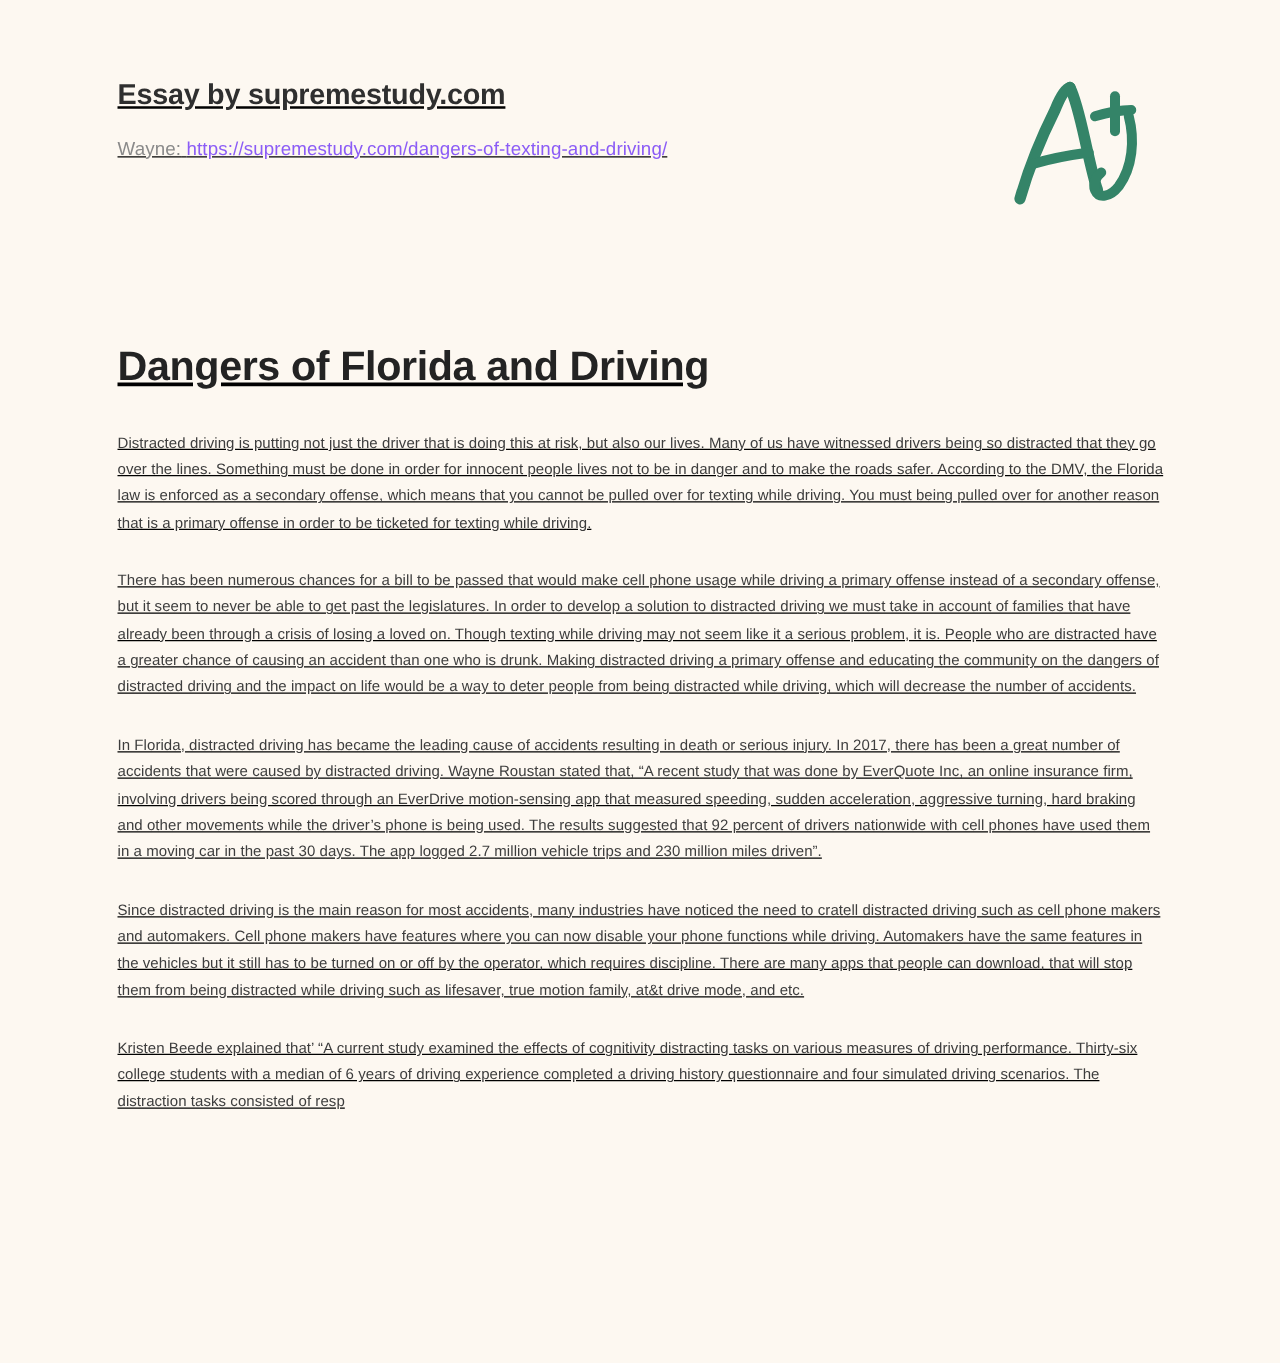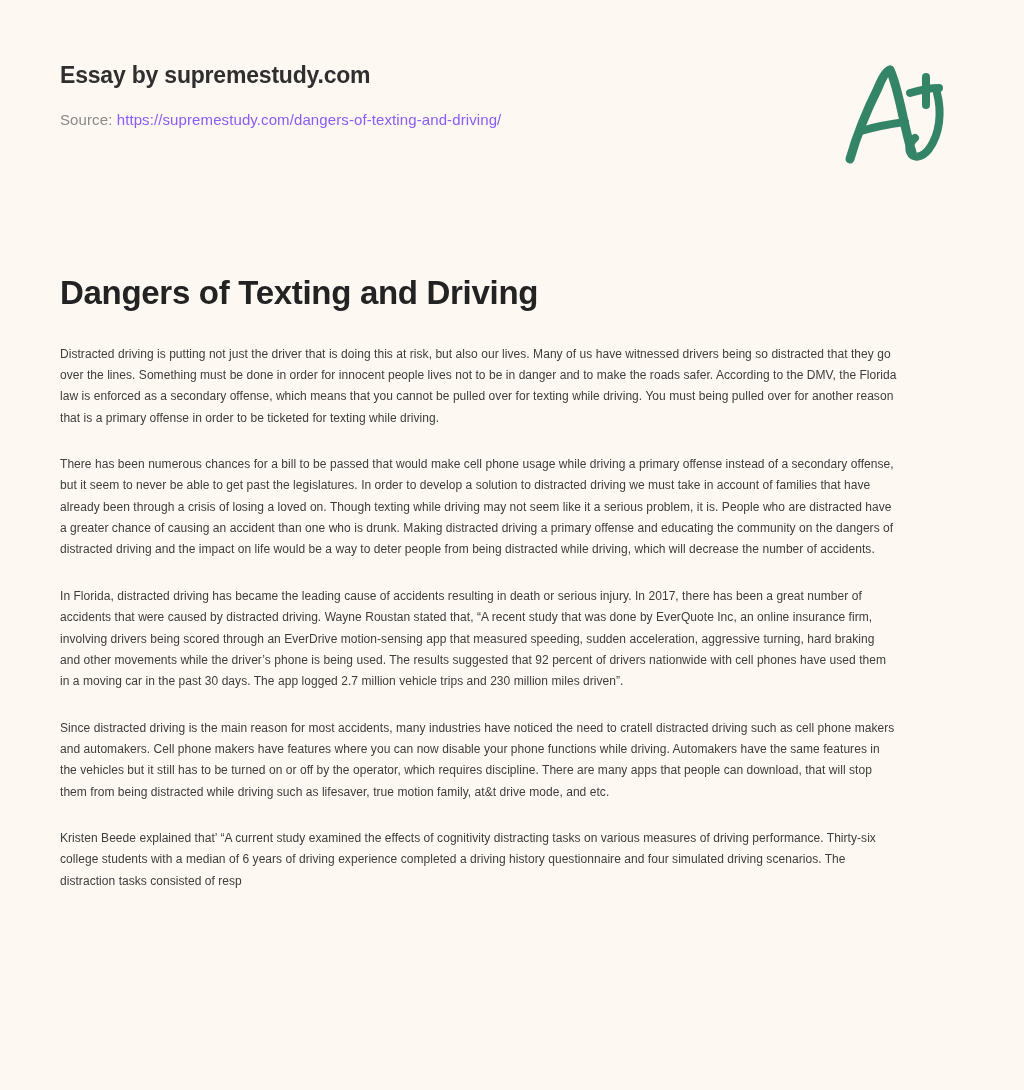--- a/index.html
+++ b/index.html
@@ -12,22 +12,23 @@
     background: #fdf8f1;
     font-family: "Liberation Sans", sans-serif;
     overflow: hidden;
     position: relative;
   }
 
   .page {
     width: 1024px;
     height: 1090px;
     box-sizing: border-box;
-    padding: 0 60px;
+    padding: 0 94px;
     position: relative;
+    text-decoration: underline;
   }
 
   
   .header {
     display: flex;
     align-items: flex-start;
     justify-content: space-between;
     padding-top: 62px;
   }
 
@@ -101,21 +102,21 @@
 <body>
 
 <div class="page">
 
   <div class="header">
 
     <div class="header-left">
       <div class="essay-by">Essay by supremestudy.com</div>
 
       <div class="source-line">
-        <span class="source-label">Source:</span>
+        <span class="source-label">Wayne:</span>
         <a class="source-url" href="#">https://supremestudy.com/dangers-of-texting-and-driving/</a>
       </div>
     </div>
 
     <svg class="logo" viewBox="0 0 120 110">
       <g fill="none" stroke="#348468" stroke-linecap="round" stroke-linejoin="round">
 
         <path d="M16 101 C 22 80, 33 52, 44 30 C 48 20, 52 13, 56 12" stroke-width="9"></path>
 
         <path d="M56 12 C 60 20, 64 36, 68 54 C 72 72, 75 86, 78 94" stroke-width="9"></path>
@@ -125,21 +126,21 @@
         <path d="M76 35 C 86 32, 97 30, 105 30" stroke-width="8"></path>
 
         <path d="M92 19 C 92 28, 92 38, 92 47" stroke-width="8"></path>
 
         <path d="M103 35 C 108 54, 106 76, 95 91 C 88 100, 79 101, 76 94 C 74 89, 77 83, 81 80" stroke-width="8"></path>
       </g>
     </svg>
 
   </div>
 
-  <h1 class="article-title">Dangers of Texting and Driving</h1>
+  <h1 class="article-title">Dangers of Florida and Driving</h1>
 
   <div class="article-body">
     <p>Distracted driving is putting not just the driver that is doing this at risk, but also our lives. Many of us have witnessed drivers being so distracted that they go over the lines. Something must be done in order for innocent people lives not to be in danger and to make the roads safer. According to the DMV, the Florida law is enforced as a secondary offense, which means that you cannot be pulled over for texting while driving. You must being pulled over for another reason that is a primary offense in order to be ticketed for texting while driving.</p>
     <p>There has been numerous chances for a bill to be passed that would make cell phone usage while driving a primary offense instead of a secondary offense, but it seem to never be able to get past the legislatures. In order to develop a solution to distracted driving we must take in account of families that have already been through a crisis of losing a loved on. Though texting while driving may not seem like it a serious problem, it is. People who are distracted have a greater chance of causing an accident than one who is drunk. Making distracted driving a primary offense and educating the community on the dangers of distracted driving and the impact on life would be a way to deter people from being distracted while driving, which will decrease the number of accidents.</p>
     <p>In Florida, distracted driving has became the leading cause of accidents resulting in death or serious injury. In 2017, there has been a great number of accidents that were caused by distracted driving. Wayne Roustan stated that, “A recent study that was done by EverQuote Inc, an online insurance firm, involving drivers being scored through an EverDrive motion-sensing app that measured speeding, sudden acceleration, aggressive turning, hard braking and other movements while the driver’s phone is being used. The results suggested that 92 percent of drivers nationwide with cell phones have used them in a moving car in the past 30 days. The app logged 2.7 million vehicle trips and 230 million miles driven”.</p>
     <p>Since distracted driving is the main reason for most accidents, many industries have noticed the need to cratell distracted driving such as cell phone makers and automakers. Cell phone makers have features where you can now disable your phone functions while driving. Automakers have the same features in the vehicles but it still has to be turned on or off by the operator, which requires discipline. There are many apps that people can download, that will stop them from being distracted while driving such as lifesaver, true motion family, at&amp;t drive mode, and etc.</p>
     <p>Kristen Beede explained that’ “A current study examined the effects of cognitivity distracting tasks on various measures of driving performance. Thirty-six college students with a median of 6 years of driving experience completed a driving history questionnaire and four simulated driving scenarios. The distraction tasks consisted of resp</p>
   </div>
 
 </div>

